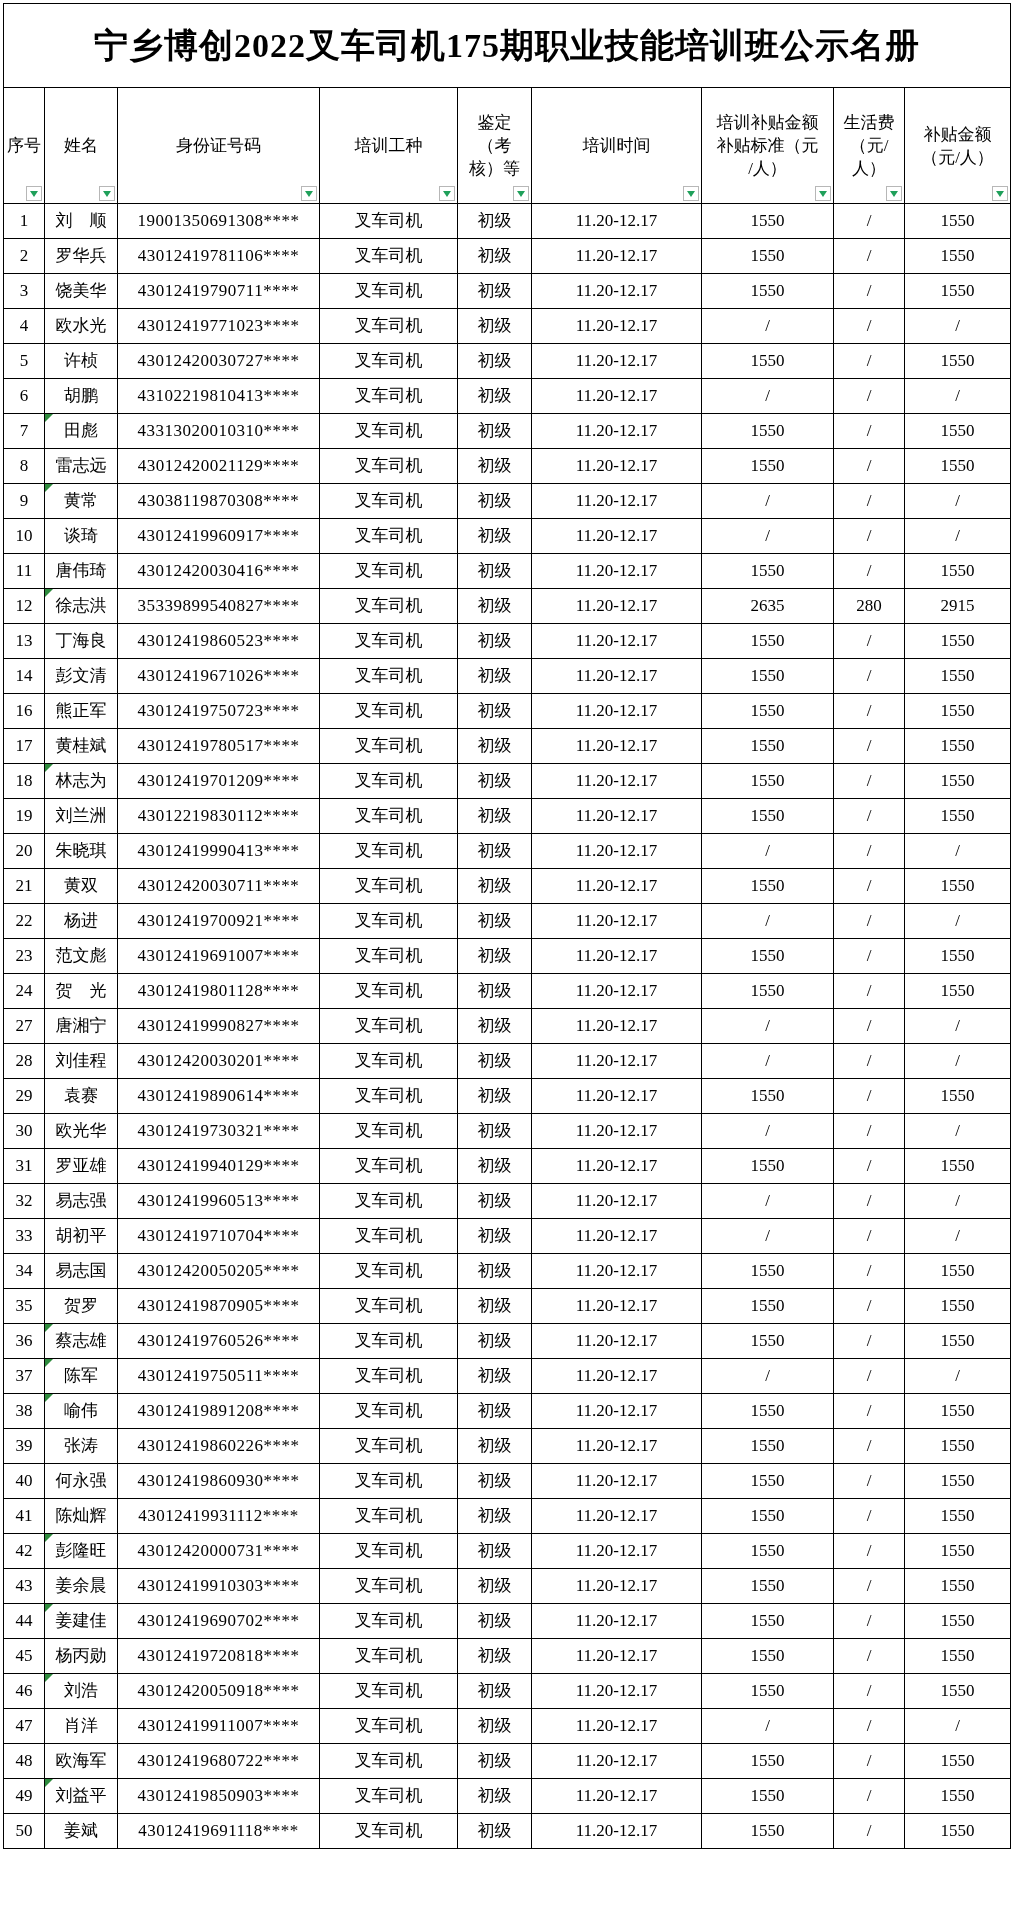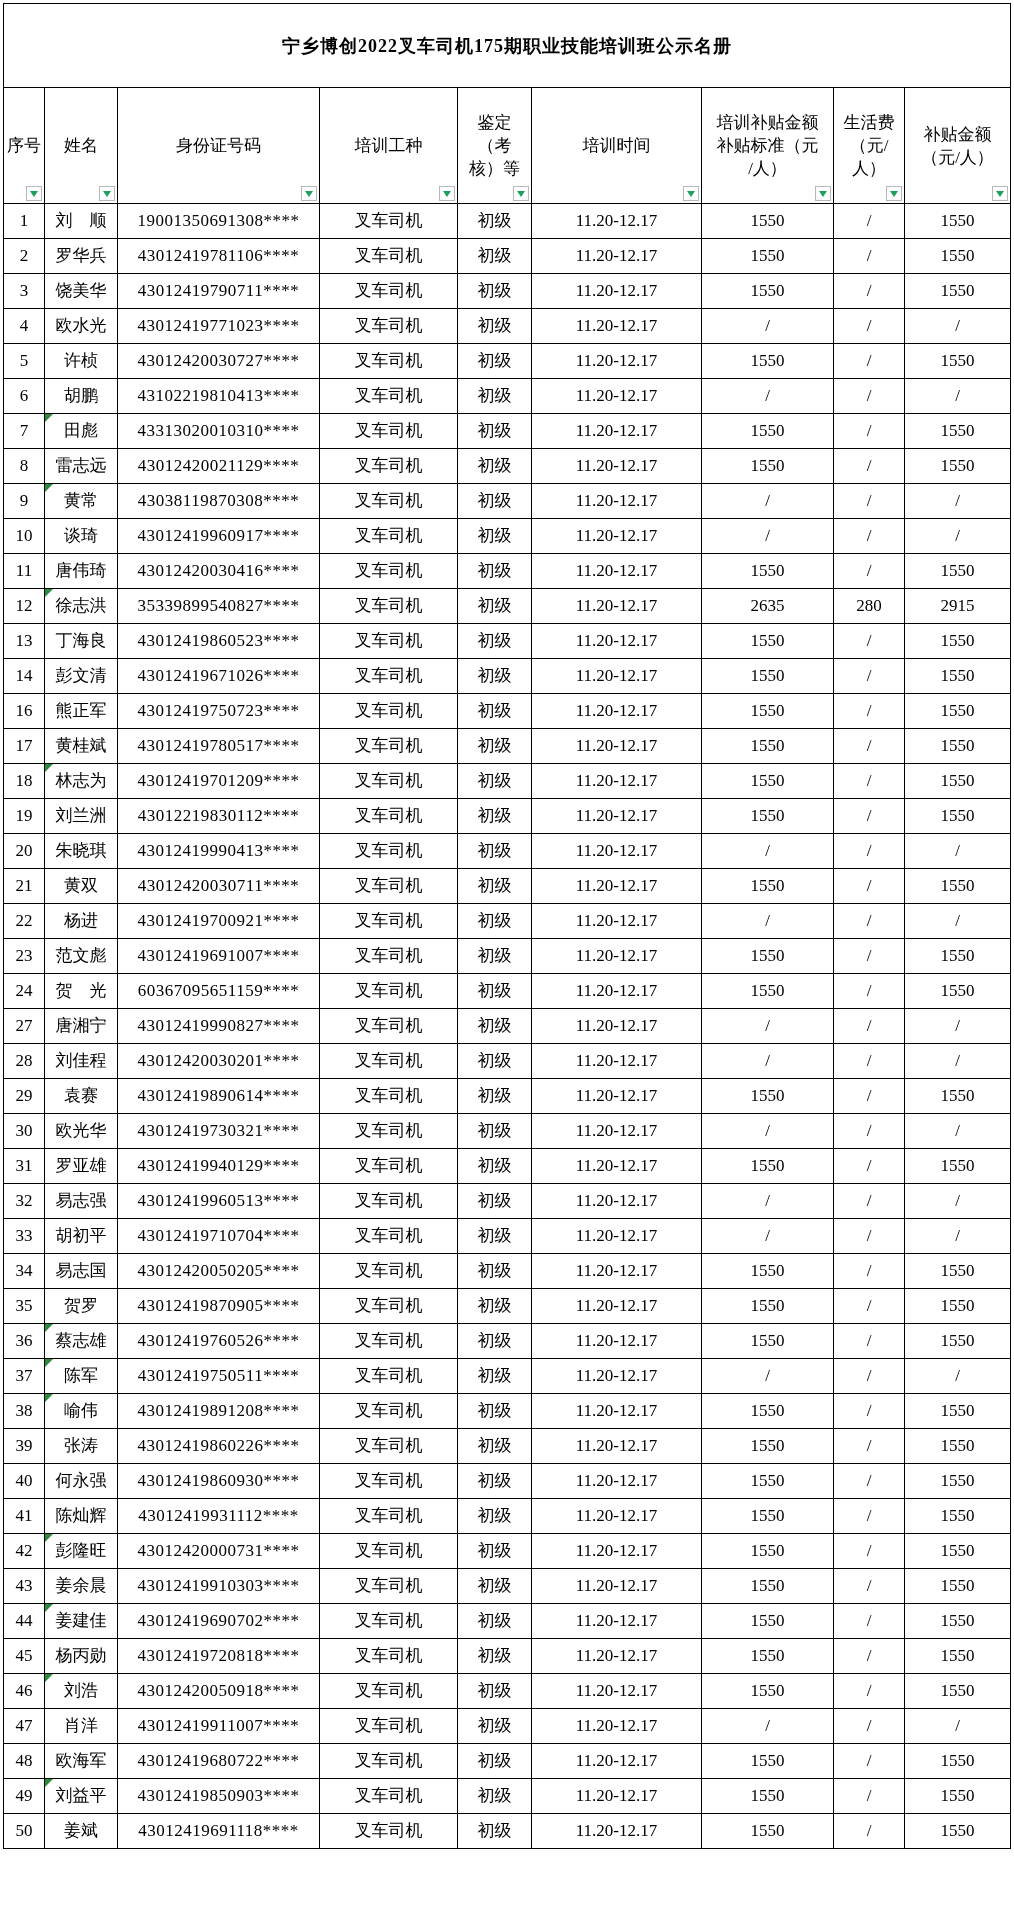--- a/index.html
+++ b/index.html
@@ -1,19 +1,19 @@
 <!DOCTYPE html>
 <html><head>
 <meta charset="utf-8">
 <style>
   html,body{margin:0;padding:0;background:#fff;}
   .sheet{padding:3px 0 0 3px;width:1011px;}
   table{border-collapse:collapse;table-layout:fixed;font-family:"Liberation Serif","DejaVu Serif",serif;color:#000;}
   td,th{border:1px solid #000;overflow:hidden;box-sizing:border-box;padding:0;}
-  .title-cell{height:84px;font-size:18px;font-weight:bold;text-align:center;letter-spacing:1px;vertical-align:middle;}
+  .title-cell{height:84px;font-size:34px;font-weight:bold;text-align:center;letter-spacing:1px;vertical-align:middle;}
   th{height:77px;font-size:17px;font-weight:normal;text-align:center;vertical-align:middle;position:relative;white-space:pre-line;line-height:23px;}
   .data-row td{height:35px;font-size:17px;text-align:center;vertical-align:middle;line-height:34px;position:relative;white-space:nowrap;}
   .id-cell{letter-spacing:0.5px;}
   .filter-btn{position:absolute;right:2px;bottom:2px;width:16px;height:15px;background:#fff;border:1px solid #b7b7b7;box-sizing:border-box;display:flex;align-items:center;justify-content:center;}
   .filter-arrow{width:0;height:0;border-left:4px solid transparent;border-right:4px solid transparent;border-top:6px solid #1fa05a;}
   .err::before{content:"";position:absolute;top:0;left:0;width:0;height:0;border-top:8px solid #2e8b3d;border-right:8px solid transparent;}
 </style>
 </head>
 <body>
 
@@ -319,21 +319,21 @@
           <td>叉车司机</td>
           <td>初级</td>
           <td>11.20-12.17</td>
           <td>1550</td>
           <td>/</td>
           <td>1550</td>
         </tr>
         <tr class="data-row">
           <td>24</td>
           <td>贺　光</td>
-          <td class="id-cell">60367095651159****</td>
+          <td class="id-cell">43012419801128****</td>
           <td>叉车司机</td>
           <td>初级</td>
           <td>11.20-12.17</td>
           <td>1550</td>
           <td>/</td>
           <td>1550</td>
         </tr>
         <tr class="data-row">
           <td>27</td>
           <td>唐湘宁</td>

